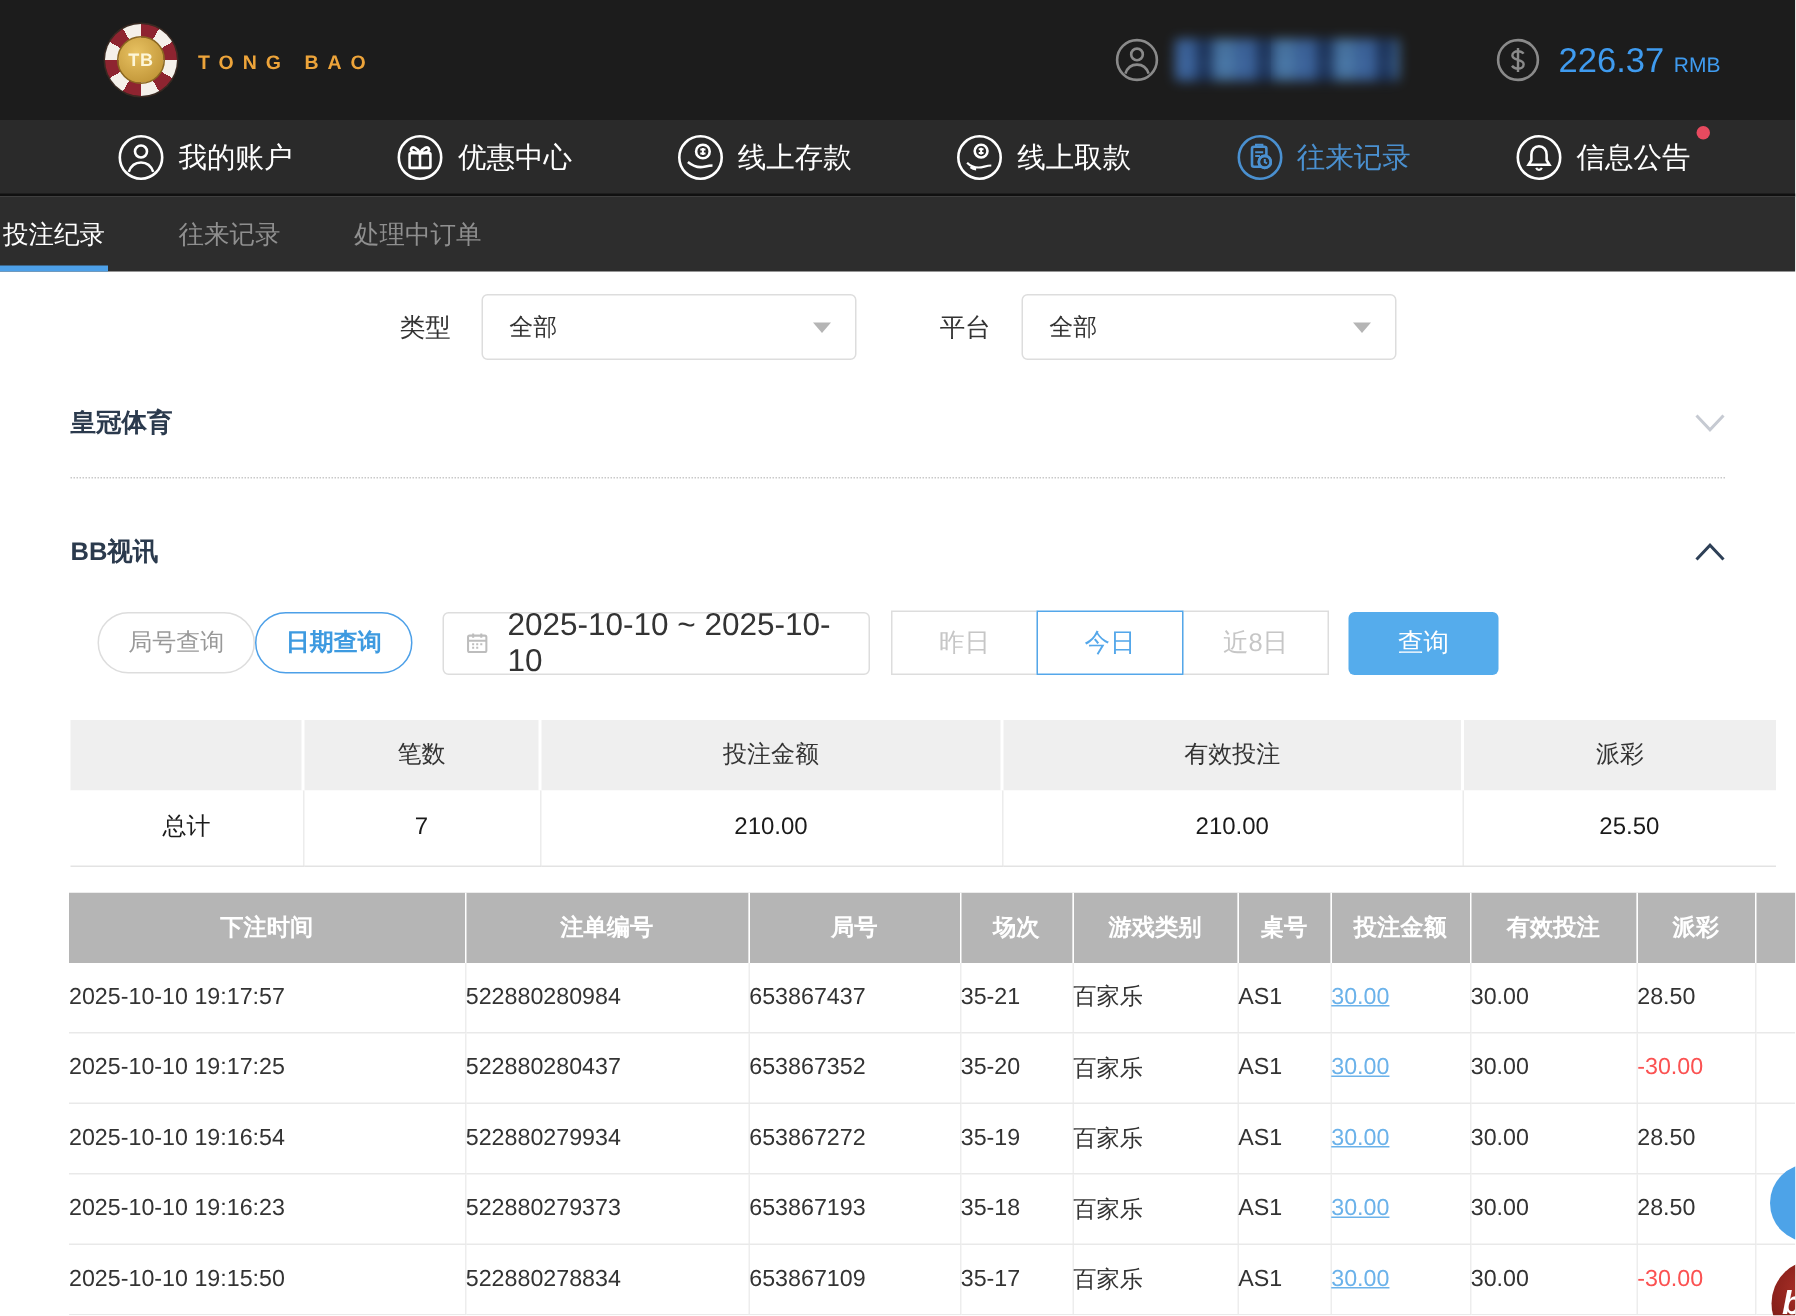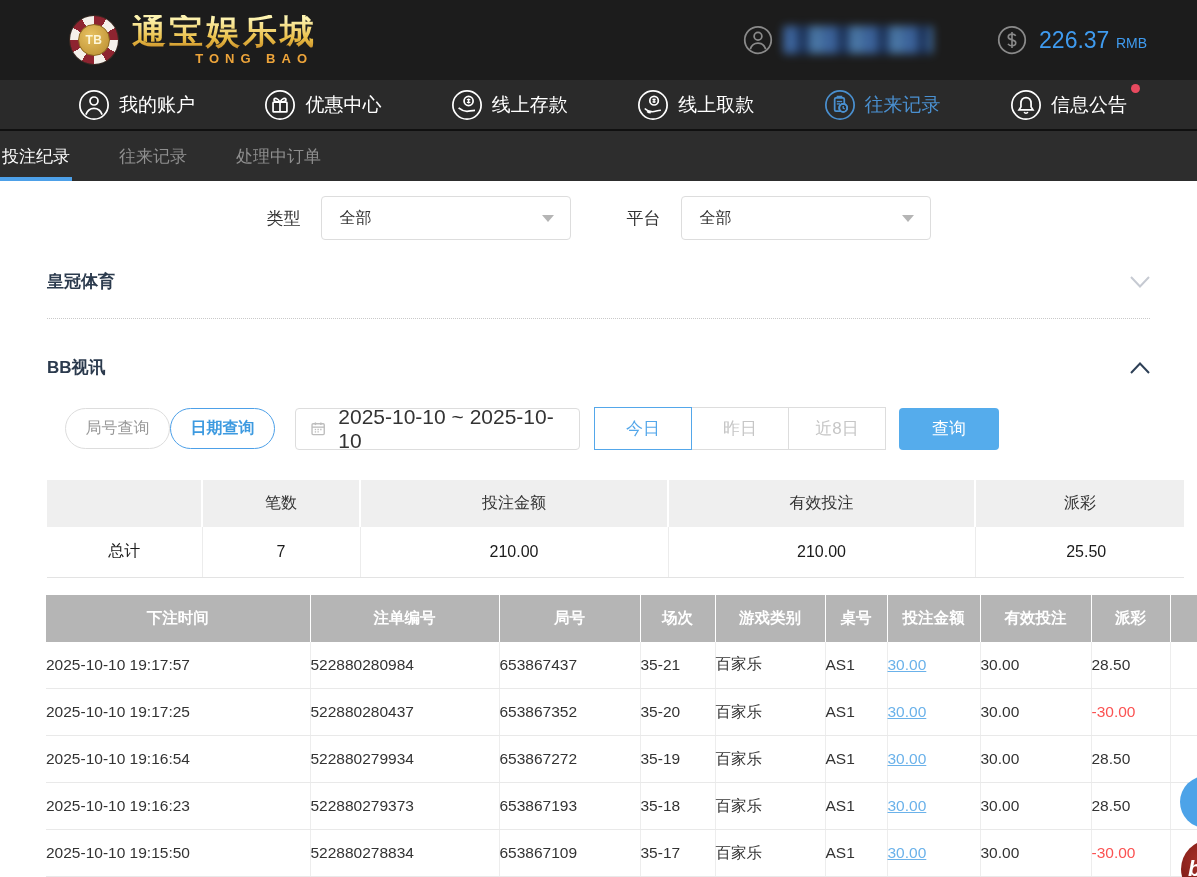--- a/index.html
+++ b/index.html
@@ -99,21 +99,20 @@
 <body>
 
 <div class="page">
 
   <div class="top-header">
     <div class="logo-area">
       <div class="chip">
         <div class="chip-inner">TB</div>
       </div>
       <div class="logo-text">
-        <div class="logo-title">通宝娱乐城</div>
         <div class="logo-sub">TONG BAO</div>
       </div>
     </div>
     <div class="header-right">
       <div class="user-box">
         <span class="icon-circle">
           <svg width="30" height="30" viewBox="0 0 24 24" fill="none" stroke="currentColor" stroke-width="1.4">
             <circle cx="12" cy="12" r="10.6"></circle>
               <circle cx="12" cy="9" r="3.1"></circle>
             <path d="M5.8 19.3c1.1-3.3 3.4-4.8 6.2-4.8s5.1 1.5 6.2 4.8"></path>
@@ -258,22 +257,22 @@
             <line x1="16" y1="3" x2="16" y2="7"></line>
           <line x1="7" y1="13.5" x2="9" y2="13.5"></line>
             <line x1="11" y1="13.5" x2="13" y2="13.5"></line>
             <line x1="15" y1="13.5" x2="17" y2="13.5"></line>
           <line x1="7" y1="17" x2="9" y2="17"></line>
             <line x1="11" y1="17" x2="13" y2="17"></line>
         </svg>
         <span class="date-text">2025-10-10 ~ 2025-10-10</span>
       </div>
       <div class="seg-group">
+        <div class="seg-btn">昨日</div>
         <div class="seg-btn active">今日</div>
-        <div class="seg-btn">昨日</div>
         <div class="seg-btn">近8日</div>
       </div>
       <div class="search-btn">查询</div>
     </div>
 
     <table class="summary-table">
       <colgroup>
           <col style="width:155px">
           <col style="width:158px">
           <col style="width:308px">

